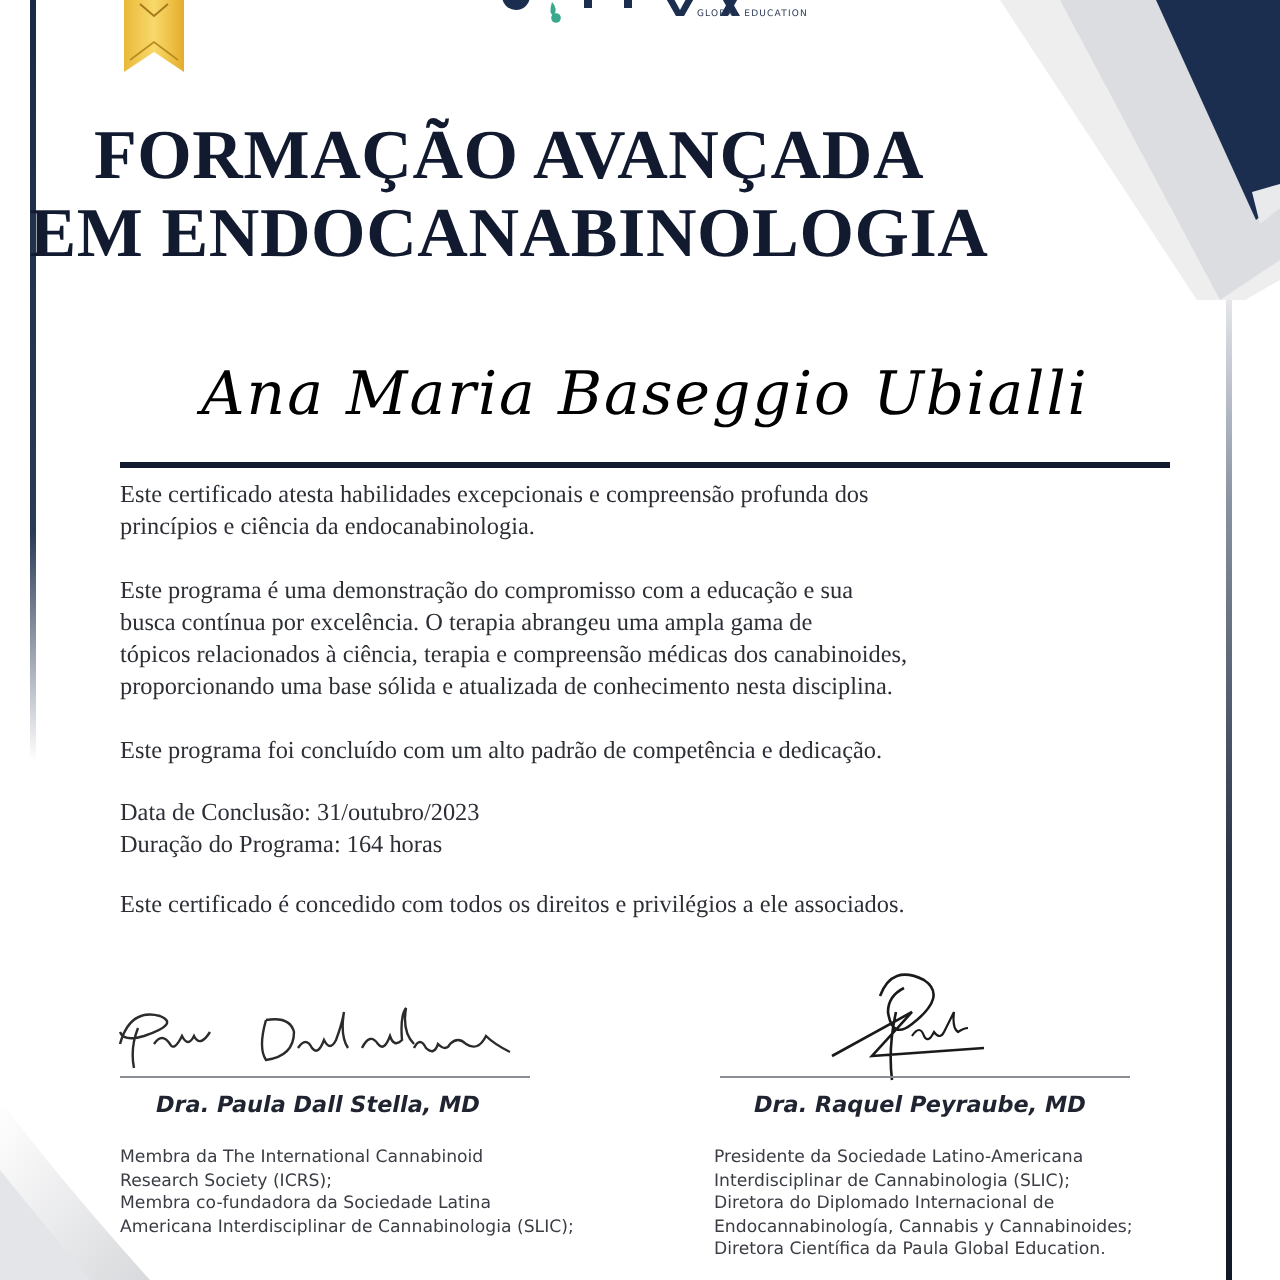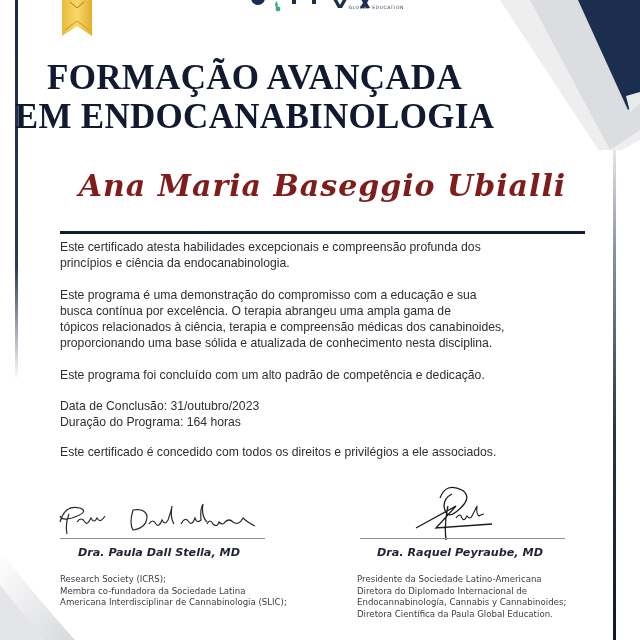--- a/index.html
+++ b/index.html
@@ -29,27 +29,27 @@
       font-family: "DejaVu Sans", sans-serif; font-size: 4.5px; letter-spacing: 0.6px; color: #2c3a55;
     }
 
     .title {
       position: absolute; left: 0; top: 58px; width: 509px; text-align: center;
       font-family: "Liberation Serif", serif; font-weight: bold; color: #121a30;
       font-size: 35px; line-height: 39px; letter-spacing: 0.3px;
     }
 
     .recipient {
-      position: absolute; left: 60px; top: 168px; width: 525px; text-align: center;
-      font-family: "DejaVu Serif", serif; font-style: italic; font-size: 30px; color: #7f1d1d;
-      letter-spacing: 1px; font-weight: bold;
+      position: absolute; left: 60px; top: 180px; width: 525px; text-align: center;
+      font-family: "DejaVu Serif", serif; font-style: italic; font-size: 30px; color: #000000;
+      letter-spacing: 1px; font-weight: normal;
     }
     .name-rule { position: absolute; left: 60px; top: 231px; width: 525px; height: 2.5px; background: #111a2e; }
     .para { position: absolute; left: 60px; width: 540px;
-      font-family: Liberation Sans, sans-serif; font-size: 12.2px; line-height: 16px; color: #2d2f36; white-space: nowrap; }
+      font-family: Liberation Serif, serif; font-size: 12.2px; line-height: 16px; color: #2d2f36; white-space: nowrap; }
 
     .sig-line { position: absolute; height: 1px; background: #8a8d94; }
     .sig-name { position: absolute; font-family: "DejaVu Sans", sans-serif; font-weight: bold; font-size: 11.2px; color: #1f2430; font-style: italic; }
     .sig-desc { position: absolute; font-family: "DejaVu Sans", sans-serif; font-size: 8.6px; line-height: 11.5px; color: #3a3d44; white-space: nowrap; }
     .sig-svg { position: absolute; }
   </style>
 </head>
 <body>
 
 <div class="left-border"></div>
@@ -136,29 +136,31 @@
 </div>
 
 <svg class="sig-svg" style="left:55px; top:500px;" width="215" height="40" viewBox="0 0 215 40">
   <path d="M5,22 q5,-18 20,-14 q10,4 -8,10 q-10,3 -12,-2 M14,14 q-4,10 -2,20 M22,22 q4,-6 8,0 q2,4 6,-4 q3,6 6,0 q3,6 8,-2" fill="none" stroke="#2b2b2b" stroke-width="1.2"></path>
   <path d="M78,10 q-4,14 0,20 q14,-2 14,-14 q-2,-8 -14,-6 M94,24 q4,-6 7,0 q3,4 6,-4 q3,6 6,0 q3,-8 4,-14 q-2,12 2,18 M126,24 q4,-8 8,-2 q3,4 6,-4 q2,6 6,2 q-1,-12 2,-16 q-2,12 4,18" fill="none" stroke="#2b2b2b" stroke-width="1.2"></path>
   <path d="M152,24 q3,-6 6,0 q4,4 6,-2 q4,4 6,0 q4,-4 8,0 q6,4 10,-4 q4,4 12,8" fill="none" stroke="#2b2b2b" stroke-width="1.2"></path>
 </svg>
 <div class="sig-line" style="left:60px; top:538px; width:205px;"></div>
 <div class="sig-name" style="left:78px; top:546px;">Dra. Paula Dall Stella, MD</div>
 <div class="sig-desc" style="left:60px; top:574px;">
+  <div>Membra da The International Cannabinoid</div>
   <div>Research Society (ICRS);</div>
   <div>Membra co-fundadora da Sociedade Latina</div>
   <div>Americana Interdisciplinar de Cannabinologia (SLIC);</div>
 </div>
 
 <svg class="sig-svg" style="left:410px; top:478px;" width="120" height="72" viewBox="0 0 120 72">
   <path d="M30,20 q6,-16 22,-8 q12,8 -6,22 q-10,8 -12,-6 q0,-8 8,-12 M38,28 q-4,18 -2,34 M6,50 l40,-22 l-20,22 l56,-4" fill="none" stroke="#1a1a1a" stroke-width="1.3"></path>
   <path d="M46,40 q4,-6 6,0 q2,4 5,-2 q3,4 5,0 q3,-6 5,-10 q-1,8 2,10 q3,-2 5,-2" fill="none" stroke="#1a1a1a" stroke-width="1.1"></path>
 </svg>
 <div class="sig-line" style="left:360px; top:538px; width:205px;"></div>
 <div class="sig-name" style="left:377px; top:546px;">Dra. Raquel Peyraube, MD</div>
 <div class="sig-desc" style="left:357px; top:574px;">
   <div>Presidente da Sociedade Latino-Americana</div>
+  <div>Interdisciplinar de Cannabinologia (SLIC);</div>
   <div>Diretora do Diplomado Internacional de</div>
   <div>Endocannabinología, Cannabis y Cannabinoides;</div>
   <div>Diretora Científica da Paula Global Education.</div>
 </div>
 
 </body></html>

